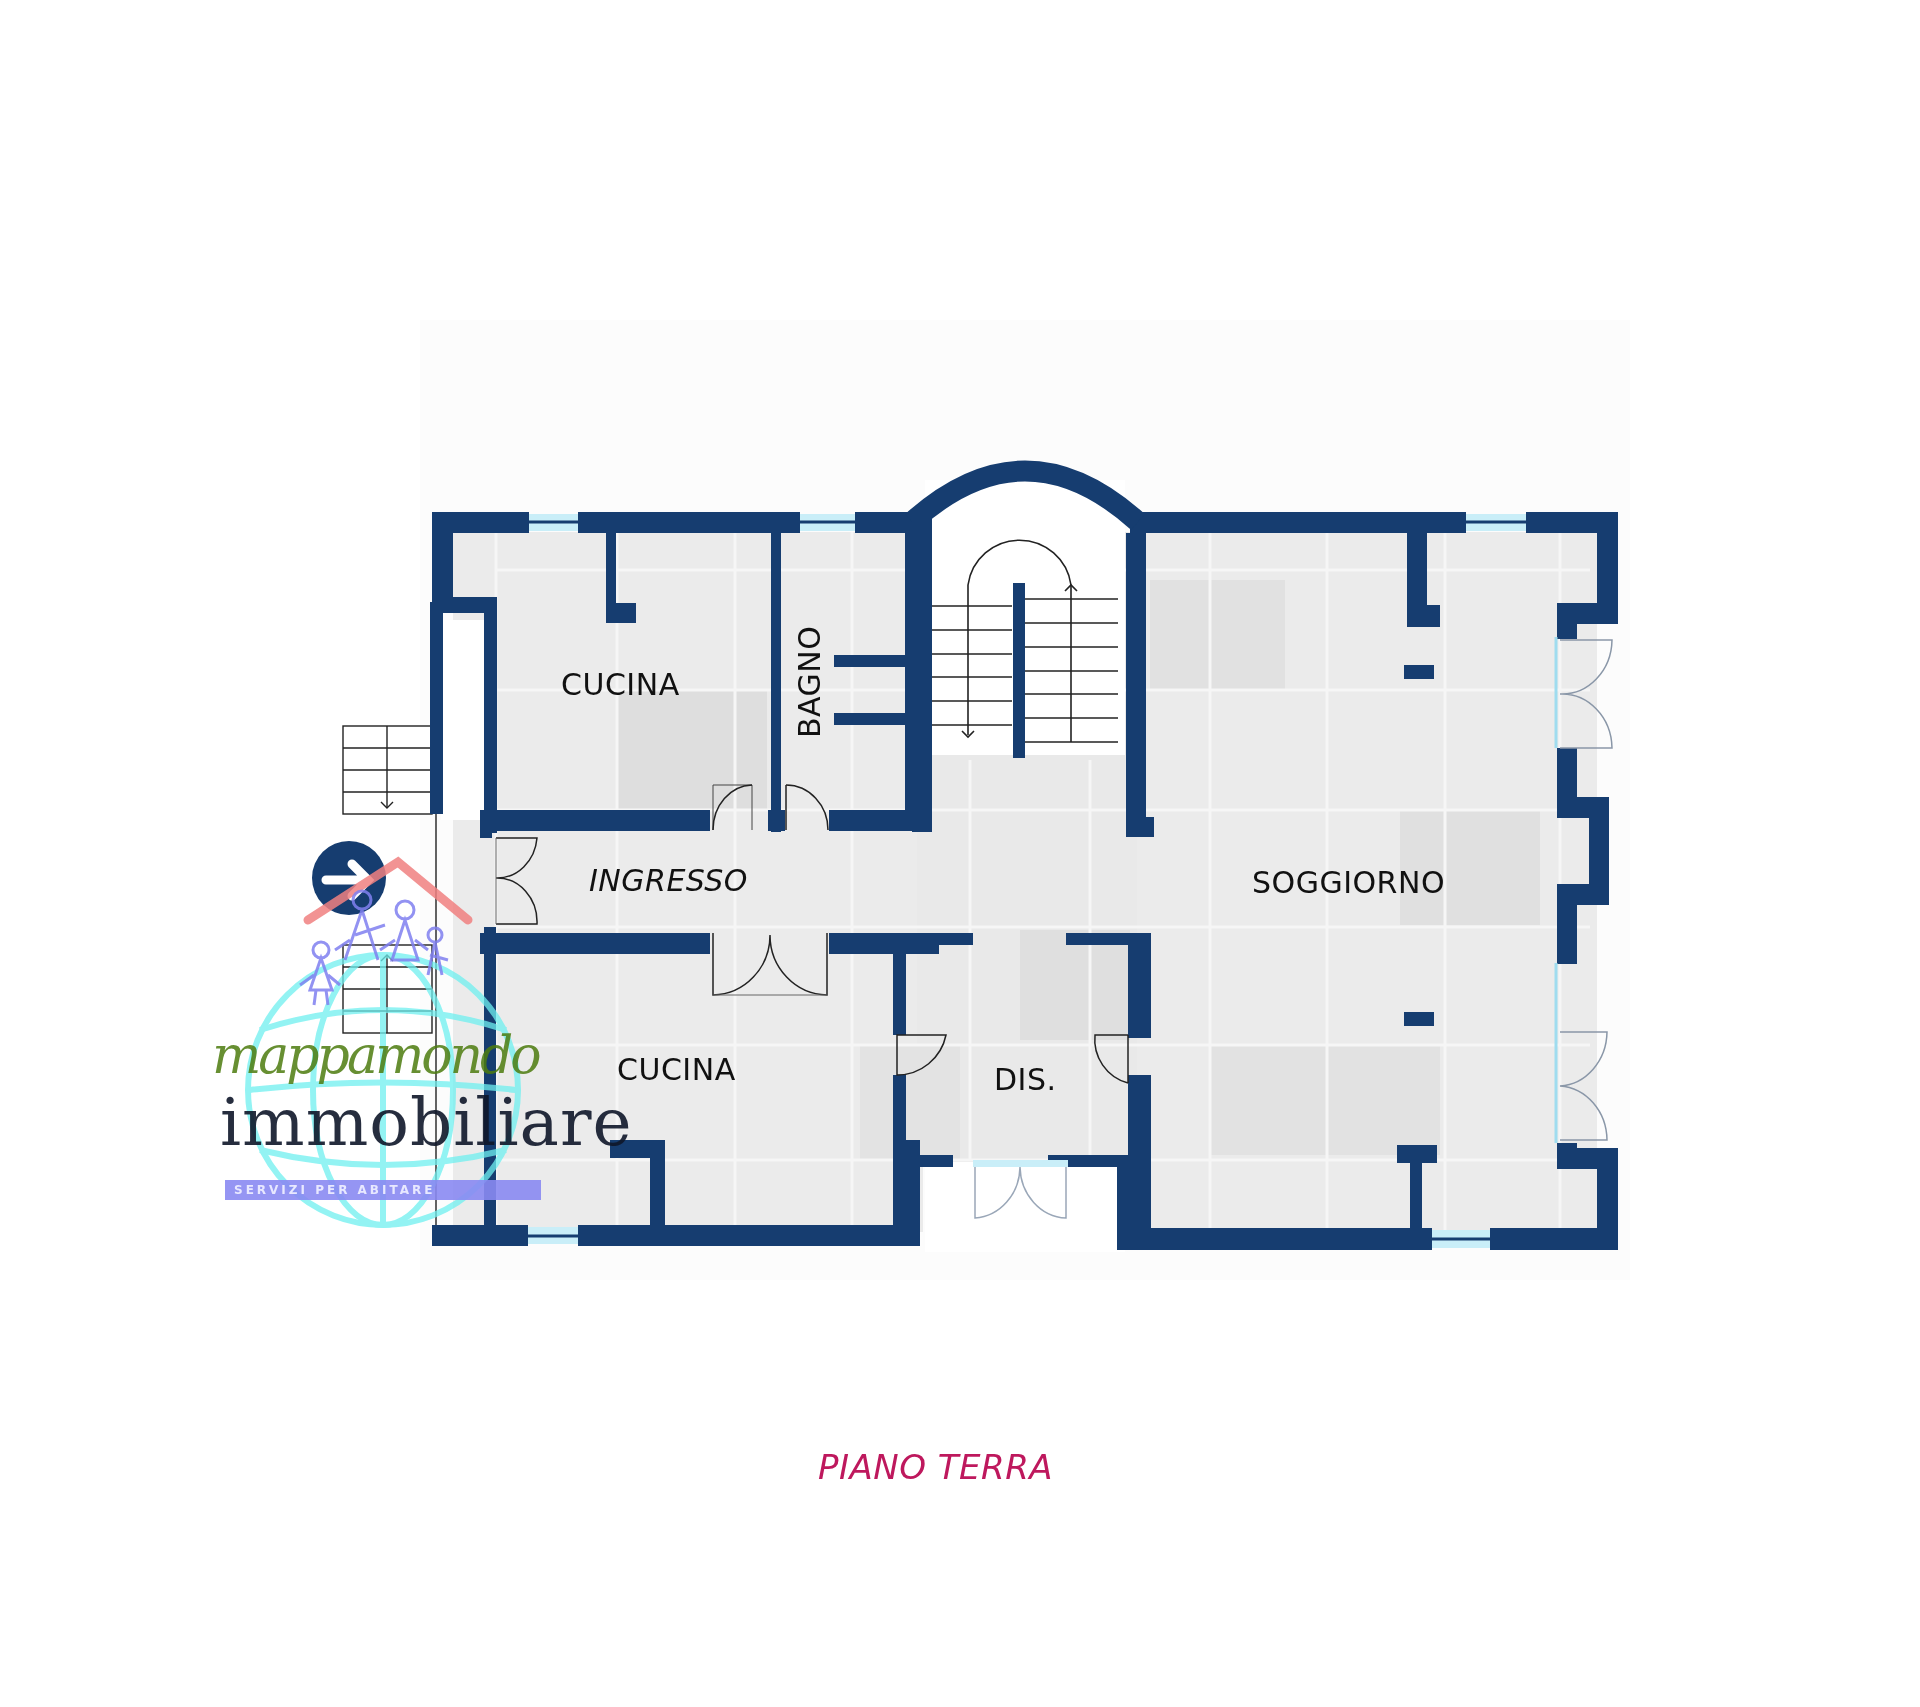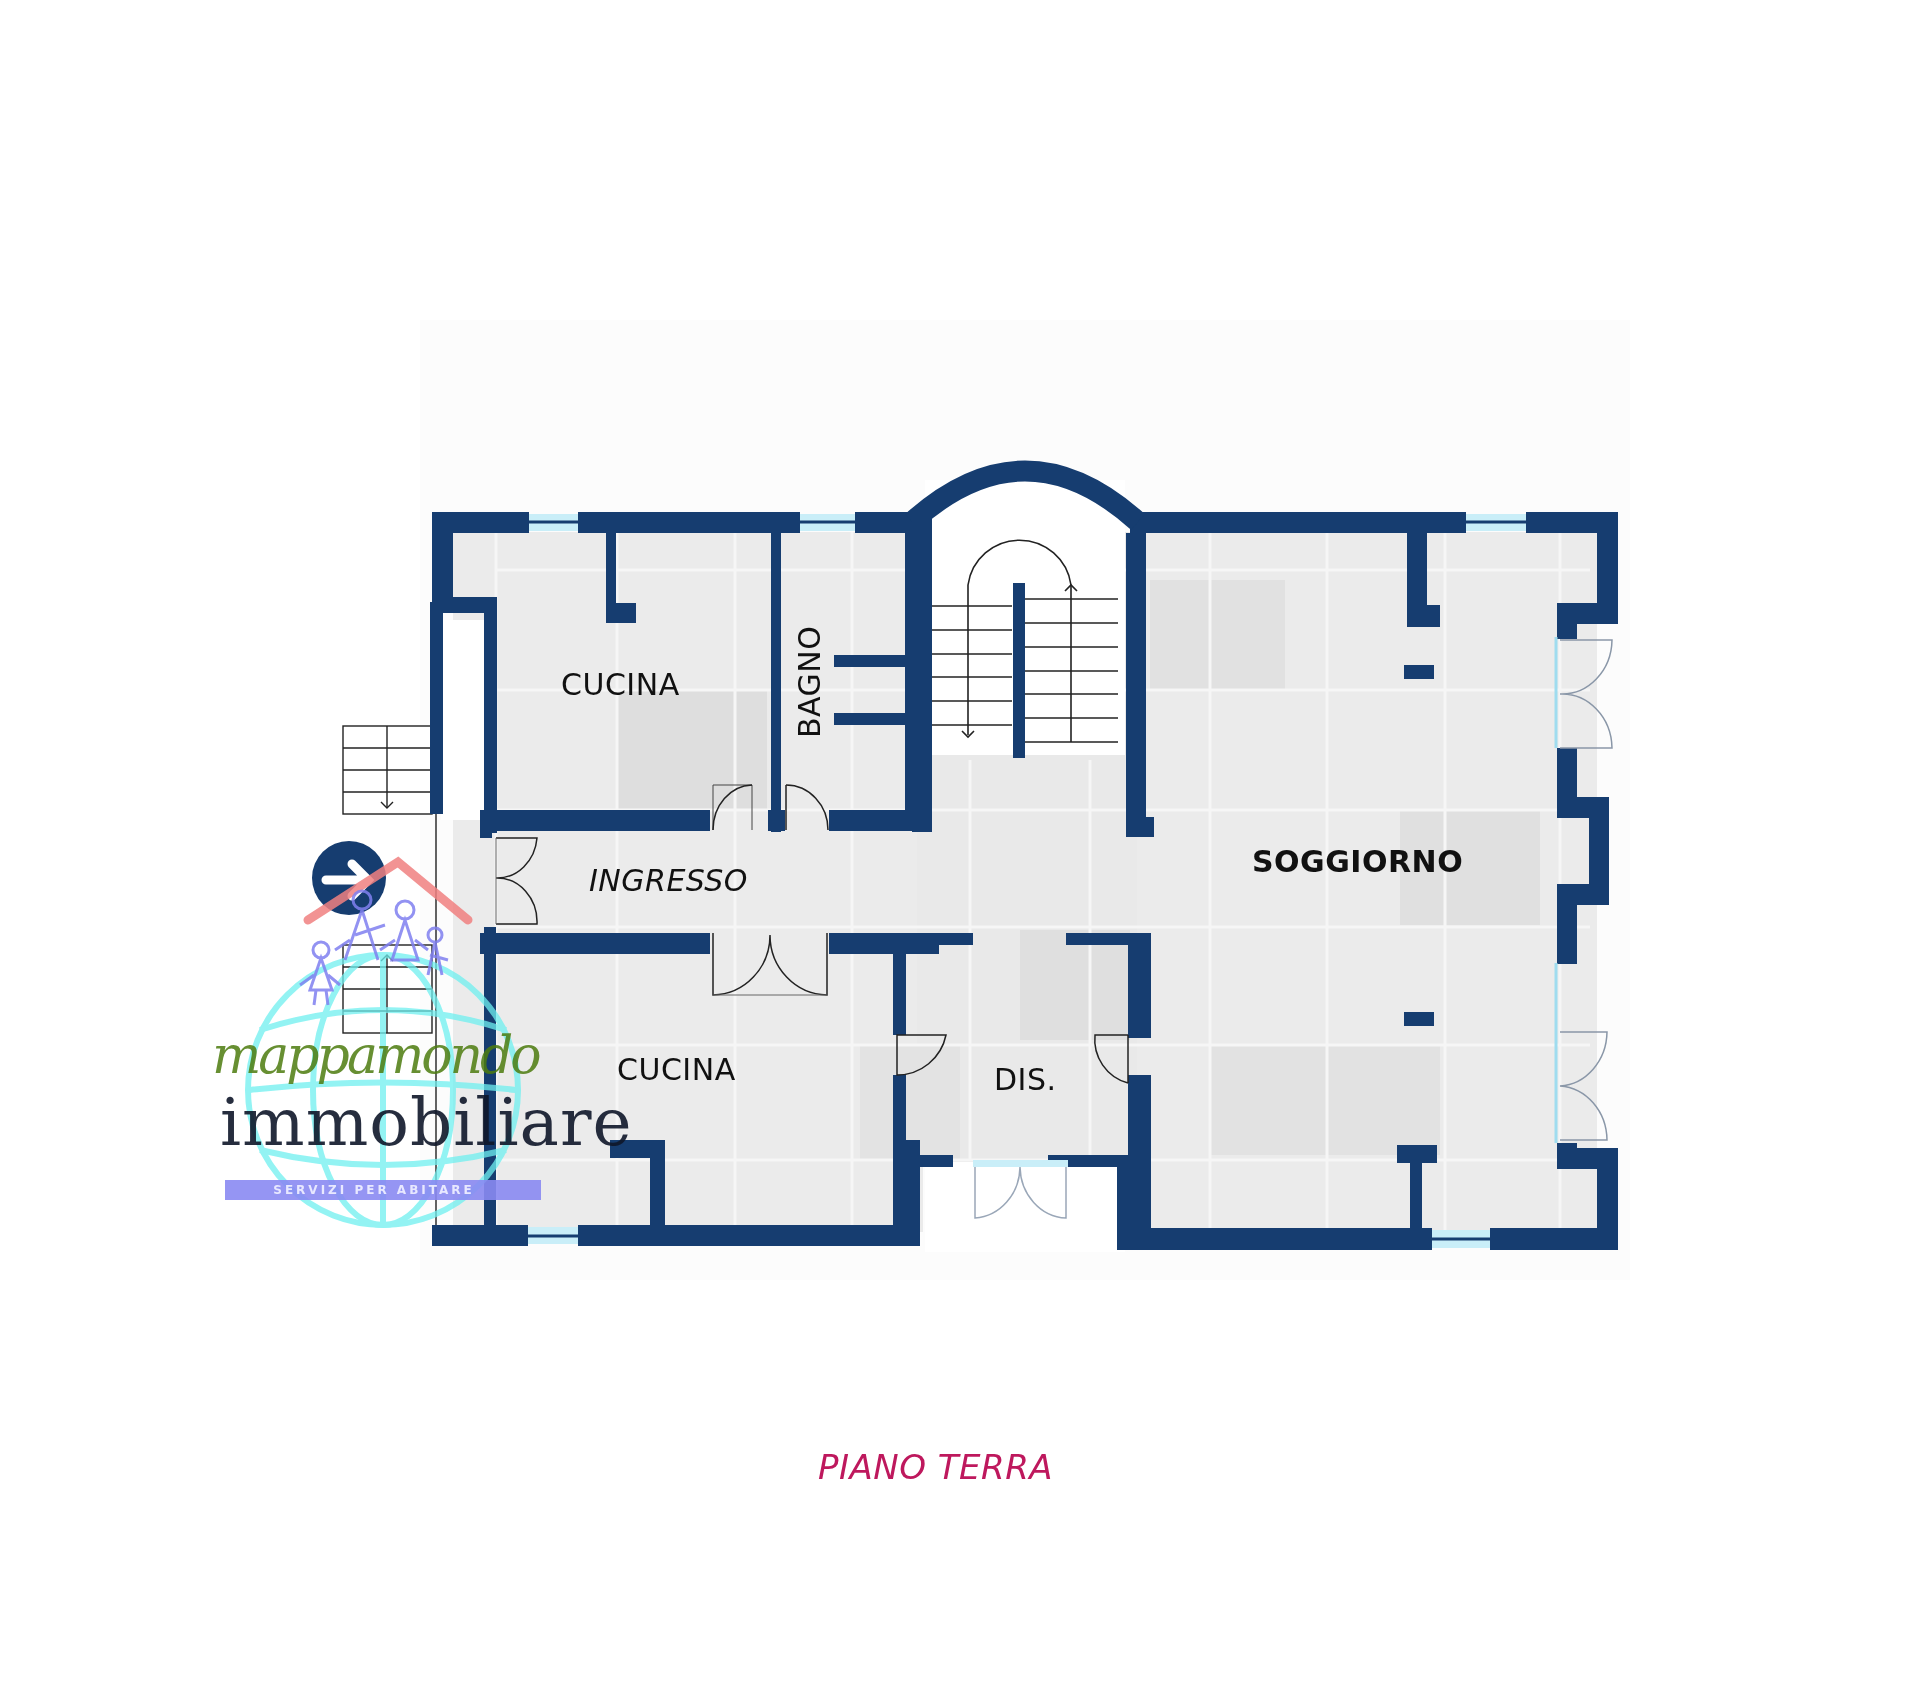--- a/index.html
+++ b/index.html
@@ -5,21 +5,21 @@
   html, body { margin: 0; padding: 0; background: #ffffff; }
   body { width: 1920px; height: 1707px; position: relative; overflow: hidden; font-family: "DejaVu Sans", sans-serif; }
   #plan { position: absolute; left: 0; top: 0; width: 1920px; height: 1707px; }
   .room-label { position: absolute; font-family: "DejaVu Sans", sans-serif; font-weight: 500; color: #111; font-size: 30px; letter-spacing: 0.5px; white-space: nowrap; line-height: 1; }
   .room-label.vertical { transform: rotate(-90deg); transform-origin: left top; }
   .plan-title { position: absolute; left: 818px; top: 1450px; font-family: "DejaVu Sans", sans-serif; font-size: 34px; font-weight: 500; color: #be185d; letter-spacing: 0.5px; line-height: 1; font-style: italic; }
   .logo { position: absolute; left: 200px; top: 840px; width: 360px; height: 400px; pointer-events: none; }
   .logo-script { position: absolute; left: 12px; top: 185px; font-family: "DejaVu Serif", serif; font-style: italic; font-size: 52px; color: #4d7c0f; opacity: 0.85; letter-spacing: -3px; }
   .logo-main { position: absolute; left: 20px; top: 250px; font-family: "DejaVu Serif", serif; font-size: 66px; color: #0f172a; opacity: 0.9; letter-spacing: 1px; line-height: 1; }
   .logo-band { position: absolute; left: 25px; top: 340px; width: 316px; height: 20px; background: #8a8af2; opacity: 0.9; }
-  .logo-tag { position: absolute; left: 10px; top: 340px; width: 328px; height: 20px; line-height: 20px; text-align: center; font-family: "DejaVu Sans", sans-serif; font-weight: bold; font-size: 12px; letter-spacing: 3px; color: #e8e8ff; }
+  .logo-tag { position: absolute; left: 34px; top: 340px; width: 328px; height: 20px; line-height: 20px; font-family: "DejaVu Sans", sans-serif; font-weight: bold; font-size: 12px; letter-spacing: 3px; color: #e8e8ff; }
 </style>
 </head>
 <body>
 
 <svg id="plan" viewBox="0 0 1920 1707" xmlns="http://www.w3.org/2000/svg">
 
   <rect x="420" y="320" width="1210" height="960" fill="#fcfcfc"></rect>
 
   <g fill="#ebebeb">
     <rect x="453" y="532" width="470" height="700"></rect>
@@ -253,17 +253,17 @@
 <div class="logo">
   <div class="logo-script">mappamondo</div>
   <div class="logo-main">immobiliare</div>
   <div class="logo-band"></div>
   <div class="logo-tag">SERVIZI PER ABITARE</div>
 </div>
 
 <div class="room-label" style="left:561px; top:670px;">CUCINA</div>
 <div class="room-label vertical" style="left:795px; top:738px;">BAGNO</div>
 <div class="room-label" style="left:589px; top:866px;font-style:italic;">INGRESSO</div>
-<div class="room-label" style="left:1252px; top:847px;font-weight:bold;">SOGGIORNO</div>
+<div class="room-label" style="left:1252px; top:868px;">SOGGIORNO</div>
 <div class="room-label" style="left:617px; top:1055px;">CUCINA</div>
 <div class="room-label" style="left:994px; top:1065px;">DIS.</div>
 
 <div class="plan-title">PIANO TERRA</div>
 
 </body></html>

